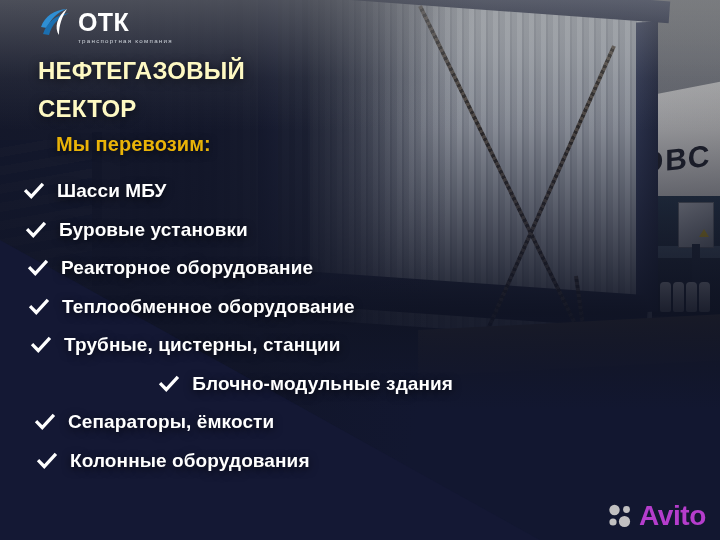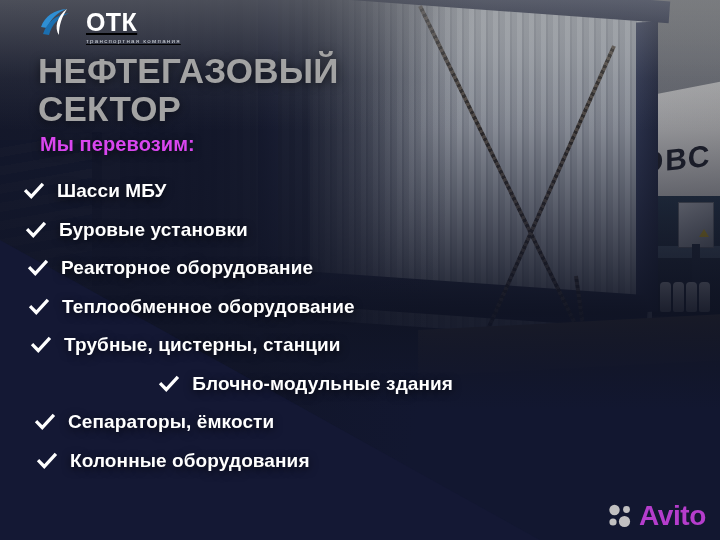--- a/index.html
+++ b/index.html
@@ -314,22 +314,21 @@
     inset: 0;
     z-index: 9;
   }
 
   
   .logo {
     position: absolute;
     left: 40px; top: 8px;
     display: flex;
     align-items: flex-start;
-    gap: 12px;
-    text-decoration: underline;
+    gap: 4px;
   }
   .logo-mark {
     width: 34px; height: 30px;
     flex: 0 0 auto;
   }
   .logo-texts { padding-top: 1px; }
   .logo-word {
     color: #ffffff;
     font-size: 25px;
     font-weight: 800;
@@ -343,31 +342,31 @@
     line-height: 10px;
     margin-top: 1px;
     white-space: nowrap;
   }
 
   
   .headline {
     position: absolute;
     left: 38px; top: 52px;
     width: 460px;
-    color: #a3a3a3;
-    font-size: 35px;
+    color: #fef9c3;
+    font-size: 24px;
     font-weight: 800;
     line-height: 38px;
     letter-spacing: .2px;
     text-shadow: 0 2px 10px rgba(0,0,0,.55);
   }
   .subhead {
     position: absolute;
-    left: 40px; top: 133px;
-    color: #d946ef;
+    left: 56px; top: 133px;
+    color: #eab308;
     font-size: 20px;
     font-weight: 700;
     letter-spacing: .1px;
     text-shadow: 0 2px 8px rgba(0,0,0,.6);
   }
 
   
   .list {
     position: absolute;
     left: 23px; top: 172px;

